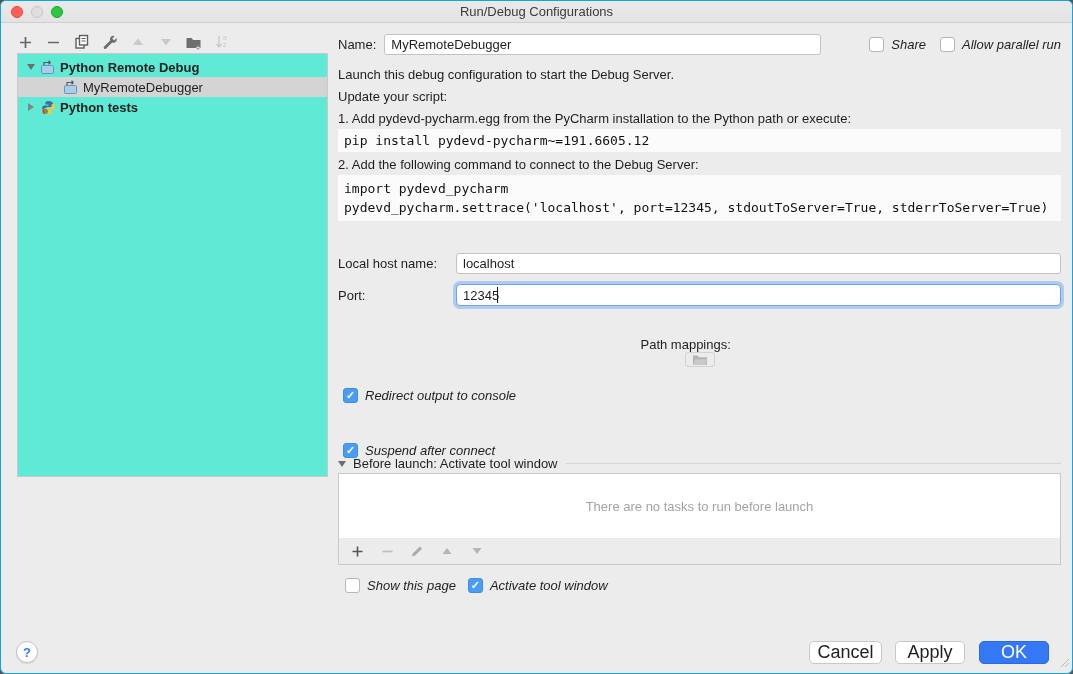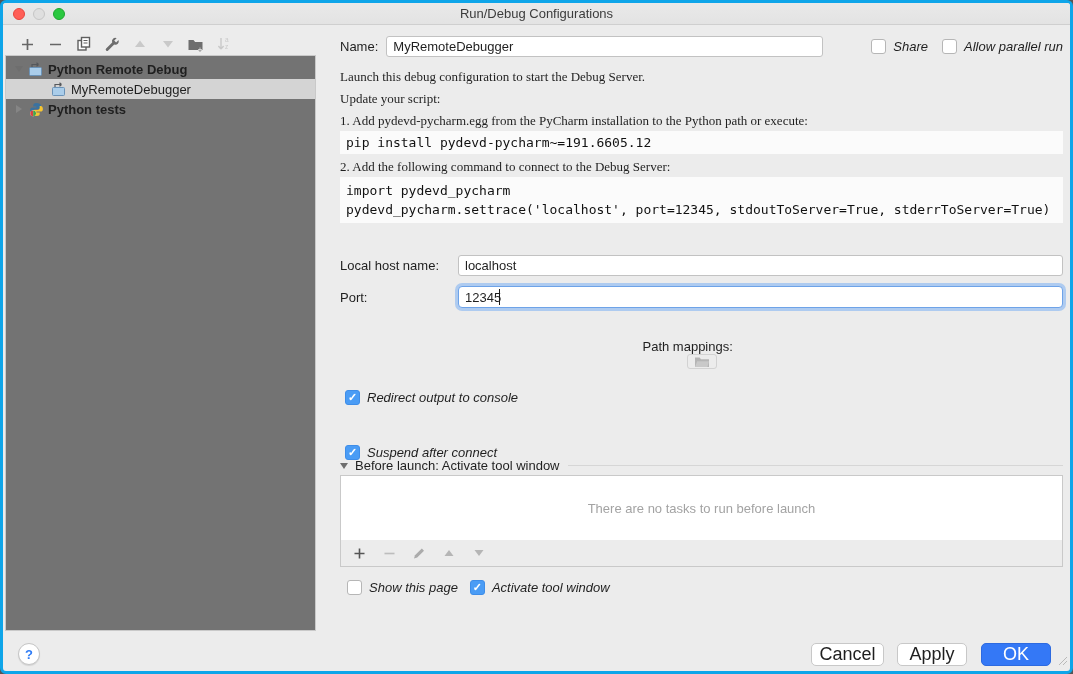--- a/index.html
+++ b/index.html
@@ -1,33 +1,33 @@
 <!DOCTYPE html>
 <html><head>
 <meta charset="utf-8">
 <style>
   * { box-sizing: border-box; }
   html,body { margin:0; padding:0; background:#555; }
   body { width:1073px; height:674px; font-family:"Liberation Sans", sans-serif; font-size:13px; color:#1f1f1f; }
-  .window { position:relative; width:1073px; height:674px; background:#ececec; border:3px solid #0ea5e9; border-radius:6px; overflow:hidden; }
+  .window { position:relative; width:1073px; height:674px; background:#ececec; border:1px solid #0ea5e9; border-radius:6px; overflow:hidden; }
 
   
   .titlebar { position:relative; height:22px; background:linear-gradient(#e9e9e9,#e3e3e3); border-bottom:1px solid #cfcfcf; display:flex; align-items:center; justify-content:center; color:#3c3c3c; }
   .lights { position:absolute; left:10px; top:5px; display:flex; gap:8px; }
   .light { width:12px; height:12px; border-radius:50%; }
   .light.close { background:#ff5f57; border:1px solid #e8453d; }
   .light.min { background:#dfdfdf; border:1px solid #c6c6c6; }
   .light.zoom { background:#2bc840; border:1px solid #1fa62f; }
 
   
   .left-toolbar { position:absolute; left:15px; top:31px; display:flex; gap:9px; align-items:center; height:20px; }
   .tb-icon { width:19px; height:18px; display:flex; align-items:center; justify-content:center; }
 
   
-  .tree-panel { position:absolute; left:2px; top:52px; width:311px; height:576px; background:#737373; border:1px solid #c9c9c9; padding-top:3px; }
+  .tree-panel { position:absolute; left:16px; top:52px; width:311px; height:424px; background:#5eead4; border:1px solid #c9c9c9; padding-top:3px; }
   .tree-row { height:20px; display:flex; align-items:center; cursor:default; }
   .tree-row.selected { background:#d4d4d4; }
   .tw { width:11px; display:inline-flex; justify-content:center; }
   .arr-down { width:0; height:0; border-left:4.5px solid transparent; border-right:4.5px solid transparent; border-top:6px solid #6e6e6e; }
   .arr-right { width:0; height:0; border-top:4.5px solid transparent; border-bottom:4.5px solid transparent; border-left:6px solid #858585; }
   .tree-icon { width:16px; height:15px; margin:0 4px 0 4px; display:inline-flex; align-items:center; justify-content:center; }
   .tree-label.bold { font-weight:bold; }
   .indent1 { padding-left:7px; }
   .indent2 { padding-left:41px; }
 
@@ -42,21 +42,21 @@
 
   .name-row { top:2px; height:22px; }
   .name-label { margin-right:8px; }
   .name-input { width:437px; flex:none; }
 
   .cb { width:15px; height:15px; flex:none; border-radius:3px; border:1px solid #b6b6b6; background:#fff; display:inline-flex; align-items:center; justify-content:center; }
   .cb.checked { background:#4a9cf5; border-color:#3e8de8; }
   .cb.checked::after { content:"✓"; color:#fff; font-size:11px; font-weight:bold; line-height:1; }
   .cb-label { margin-left:7px;font-style:italic; }
 
-  .txt { white-space:nowrap;font-family:Liberation Serif, serif; }
+  .txt { white-space:nowrap; }
   .t-intro { top:36px; }
   .t-update { top:58px; }
   .t-step1 { top:80px; }
   .code { background:#fbfbfb; font-family:"DejaVu Sans Mono", monospace; font-size:13px; line-height:19px; padding:2px 6px; color:#111; }
   .code1 { top:98px; height:23px; }
   .t-step2 { top:126px; }
   .code2 { top:144px; height:46px; padding-top:4px; }
 
   .host-row { top:221px; height:22px; }
   .port-row { top:251px; height:26px; }

